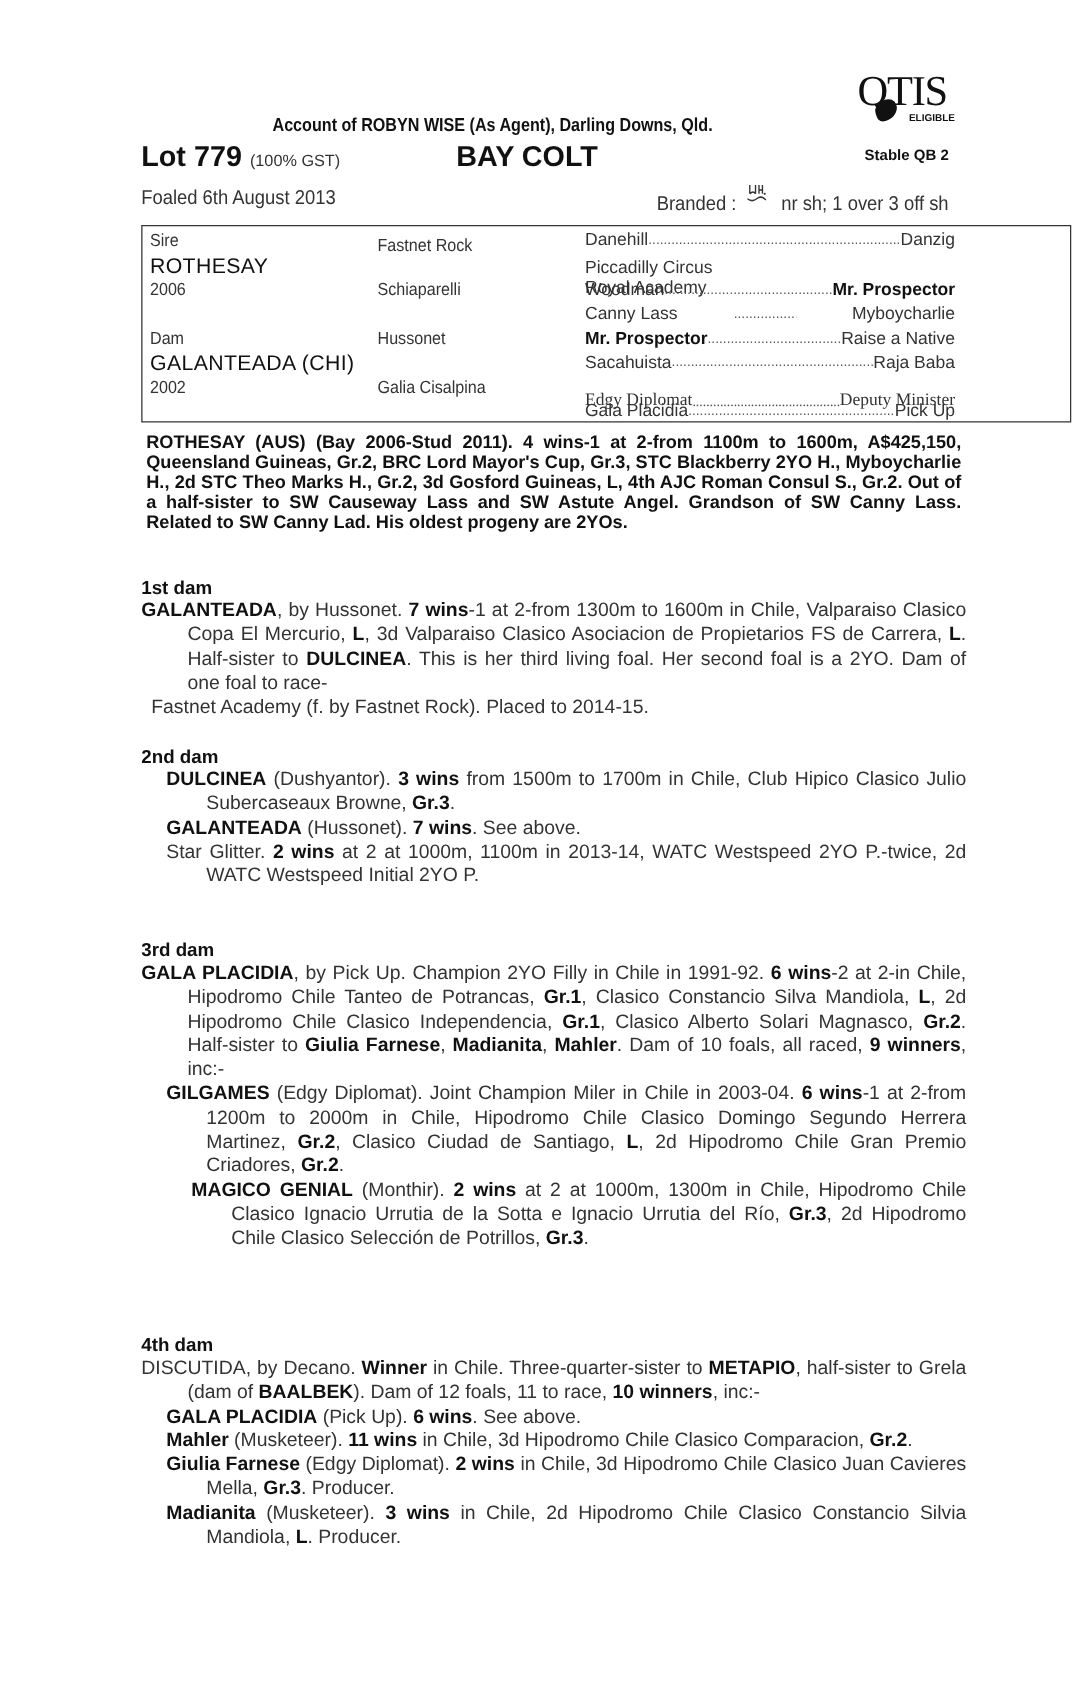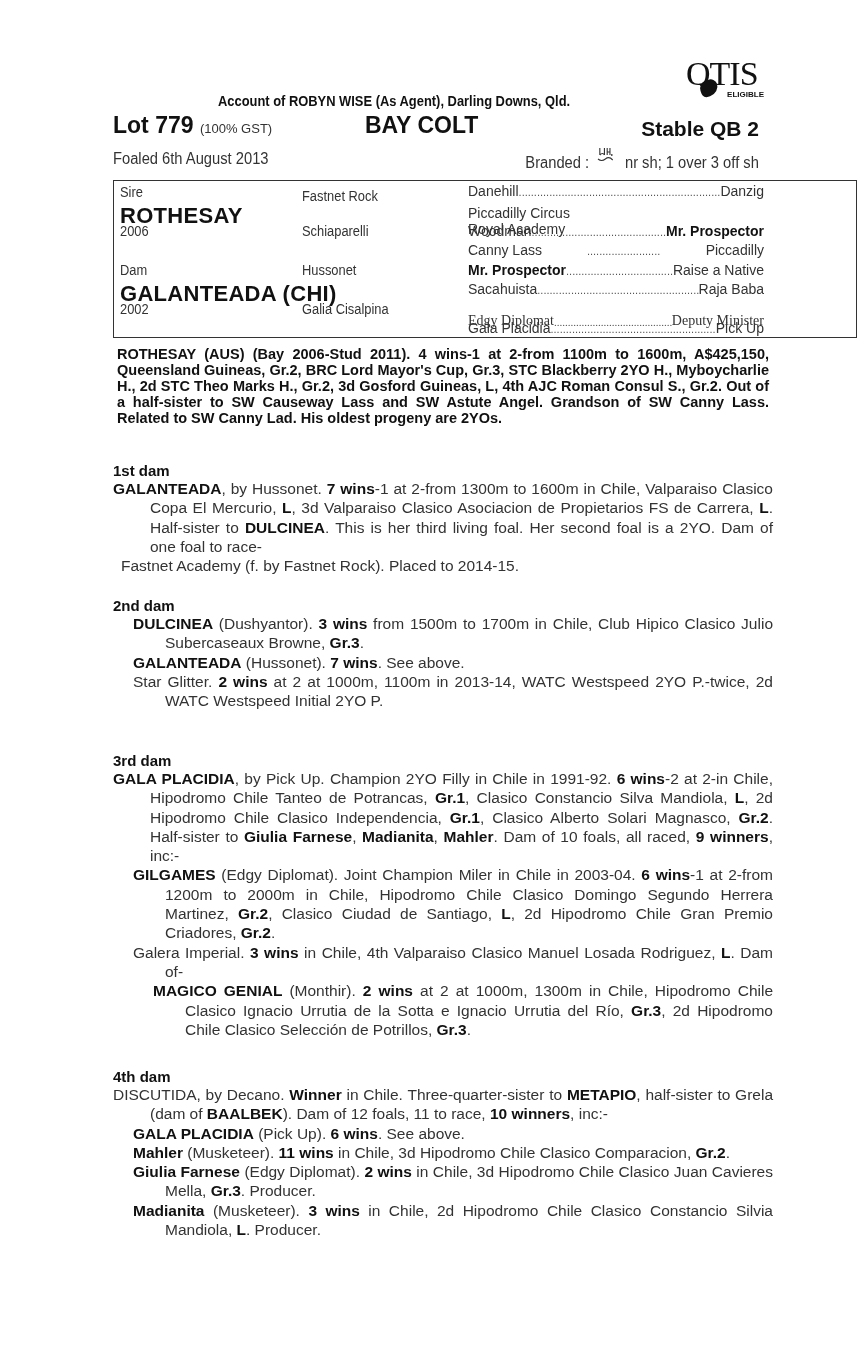--- a/index.html
+++ b/index.html
@@ -14,37 +14,37 @@
   .logo .horse { position: absolute; left: 14px; top: 20px; width: 18px; height: 16px; background: #111;
                  border-radius: 50% 40% 60% 30%; transform: rotate(-20deg); }
 
   .account { position: absolute; left: 105px; top: 92px; font-size: 15px; font-weight: bold;
              transform: scaleX(0.86); transform-origin: left; white-space: nowrap; color: #111; }
 
   .lotline { position: absolute; left: 0; top: 112px; width: 660px; height: 28px; }
   .lot { position: absolute; left: 0; top: 0; font-size: 23px; font-weight: bold; color: #111; white-space: nowrap; }
   .lot .gst { font-size: 13px; font-weight: normal; color: #333; }
   .sex { position: absolute; left: 252px; top: 0; font-size: 23px; font-weight: bold; color: #111; }
-  .stable { position: absolute; right: 14px; top: 5px; font-size: 21px; font-weight: bold; color: #111; }
+  .stable { position: absolute; right: 14px; top: 5px; font-size: 12px; font-weight: bold; color: #111; }
 
   .foaled { position: absolute; left: 0; top: 150px; font-size: 16px; color: #333; transform: scaleX(0.92); transform-origin: left; white-space: nowrap; }
   .branded { position: absolute; right: 14px; top: 150px; font-size: 16px; color: #333; white-space: nowrap; transform: scaleX(0.92); transform-origin: right; }
   .brand-glyph { display: inline-block; width: 18px; height: 18px; position: relative; top: -4px; margin: 0 8px 0 4px; }
 
   .ped { position: absolute; left: 0; top: 180px; width: 744px; height: 158px;
          border: 1.5px solid #333; box-sizing: border-box; }
   .ped .row { position: absolute; height: 19px; font-size: 14px; color: #333; white-space: nowrap; }
   .ped .c1 { left: 6px; }
   .ped .c2 { left: 188px; }
   .ped .c3 { left: 354px; width: 296px; display: flex; }
   .ped .c3 .l { white-space: nowrap; }
   .ped .c3 .dots { flex: 1; overflow: hidden; white-space: nowrap; color: #555; font-size: 11px; line-height: 19px; }
   .ped .c3 .dots::before { content: "...................................................................................................................................."; }
   .ped .c3 .r { white-space: nowrap; }
-  .ped .big { font-weight: bold; font-size: 22px; color: #111; letter-spacing: 0.3px; }
+  .ped .big { font-weight: normal; font-size: 17px; color: #111; letter-spacing: 0.3px; }
   .ped .bold { font-weight: bold; color: #111; }
   .ped .tx { transform: scaleX(0.92); transform-origin: left; display: inline-block; }
 
   .sireblurb { position: absolute; left: 4px; top: 346px; width: 652px; font-size: 14.5px; line-height: 16px;
                font-weight: bold; color: #111; text-align: justify; }
 
   .section { position: absolute; left: 0; width: 660px; }
   .hd { font-size: 15px; font-weight: bold; color: #111; line-height: 17px; }
   .para { font-size: 15.5px; line-height: 19.3px; color: #333; text-align: justify; }
   .para b { color: #111; font-weight: 900; }
@@ -110,21 +110,21 @@
           <span class="r">Royal Academy</span>
         </div>
         <div class="row c3" style="top: 41.8px;">
           <span class="l">Woodman </span>
           <span class="dots"></span>
           <span class="r bold">Mr. Prospector</span>
         </div>
         <div class="row c3" style="top: 61.2px; gap: 45px;">
           <span class="l">Canny Lass </span>
           <span class="dots"></span>
-          <span class="r">Piccadilly</span>
+          <span class="r">Myboycharlie</span>
         </div>
         <div class="row c3" style="top: 80.6px;">
           <span class="l bold">Mr. Prospector </span>
           <span class="dots"></span>
           <span class="r">Raise a Native</span>
         </div>
         <div class="row c3" style="top: 100px;">
           <span class="l">Sacahuista </span>
           <span class="dots"></span>
           <span class="r">Raja Baba</span>
@@ -153,21 +153,20 @@
       <div class="section" style="top: 597px;">
         <div class="hd">2nd dam</div>
         <div class="para l1"><b>DULCINEA</b> (Dushyantor). <b>3 wins</b> from 1500m to 1700m in Chile, Club Hipico Clasico Julio Subercaseaux Browne, <b>Gr.3</b>.</div>
         <div class="para l1"><b>GALANTEADA</b> (Hussonet). <b>7 wins</b>. See above.</div>
         <div class="para l1">Star Glitter. <b>2 wins</b> at 2 at 1000m, 1100m in 2013-14, WATC Westspeed 2YO P.-twice, 2d WATC Westspeed Initial 2YO P.</div>
       </div>
       <div class="section" style="top: 752px;">
         <div class="hd">3rd dam</div>
         <div class="para l0"><b>GALA PLACIDIA</b>, by Pick Up. Champion 2YO Filly in Chile in 1991-92. <b>6 wins</b>-2 at 2-in Chile, Hipodromo Chile Tanteo de Potrancas, <b>Gr.1</b>, Clasico Constancio Silva Mandiola, <b>L</b>, 2d Hipodromo Chile Clasico Independencia, <b>Gr.1</b>, Clasico Alberto Solari Magnasco, <b>Gr.2</b>. Half-sister to <b>Giulia Farnese</b>, <b>Madianita</b>, <b>Mahler</b>. Dam of 10 foals, all raced, <b>9 winners</b>, inc:-</div>
         <div class="para l1"><b>GILGAMES</b> (Edgy Diplomat). Joint Champion Miler in Chile in 2003-04. <b>6 wins</b>-1 at 2-from 1200m to 2000m in Chile, Hipodromo Chile Clasico Domingo Segundo Herrera Martinez, <b>Gr.2</b>, Clasico Ciudad de Santiago, <b>L</b>, 2d Hipodromo Chile Gran Premio Criadores, <b>Gr.2</b>.</div>
-        <div class="para l1">Galera Imperial. <b>3 wins</b> in Chile, 4th Valparaiso Clasico Manuel Losada Rodriguez, <b>L</b>. Dam of-</div>
         <div class="para l2"><b>MAGICO GENIAL</b> (Monthir). <b>2 wins</b> at 2 at 1000m, 1300m in Chile, Hipodromo Chile Clasico Ignacio Urrutia de la Sotta e Ignacio Urrutia del Río, <b>Gr.3</b>, 2d Hipodromo Chile Clasico Selección de Potrillos, <b>Gr.3</b>.</div>
       </div>
       <div class="section" style="top: 1068px;">
         <div class="hd">4th dam</div>
         <div class="para l0">DISCUTIDA, by Decano. <b>Winner</b> in Chile. Three-quarter-sister to <b>METAPIO</b>, half-sister to Grela (dam of <b>BAALBEK</b>). Dam of 12 foals, 11 to race, <b>10 winners</b>, inc:-</div>
         <div class="para l1"><b>GALA PLACIDIA</b> (Pick Up). <b>6 wins</b>. See above.</div>
         <div class="para l1"><b>Mahler</b> (Musketeer). <b>11 wins</b> in Chile, 3d Hipodromo Chile Clasico Comparacion, <b>Gr.2</b>.</div>
         <div class="para l1"><b>Giulia Farnese</b> (Edgy Diplomat). <b>2 wins</b> in Chile, 3d Hipodromo Chile Clasico Juan Cavieres Mella, <b>Gr.3</b>. Producer.</div>
         <div class="para l1"><b>Madianita</b> (Musketeer). <b>3 wins</b> in Chile, 2d Hipodromo Chile Clasico Constancio Silvia Mandiola, <b>L</b>. Producer.</div>
       </div>

